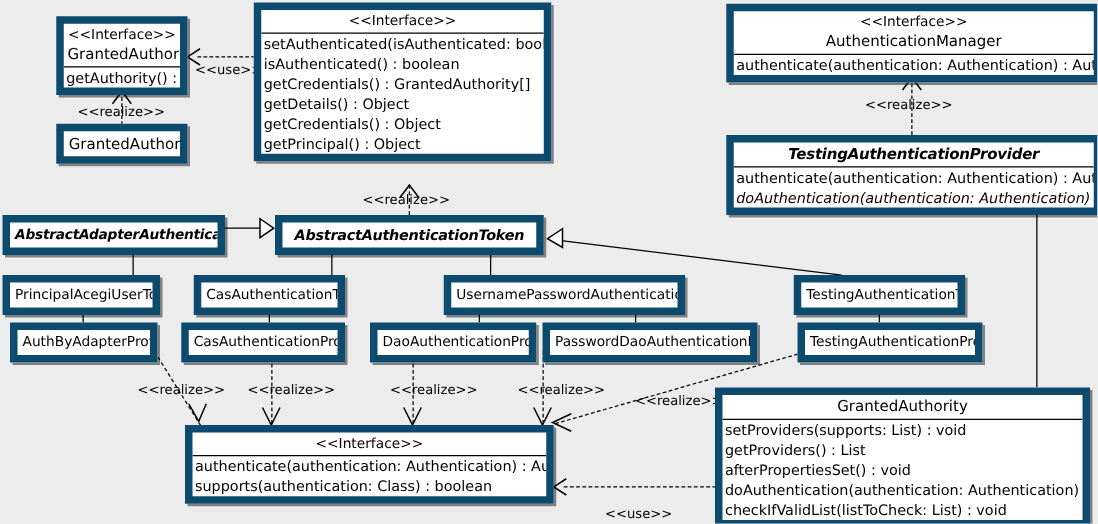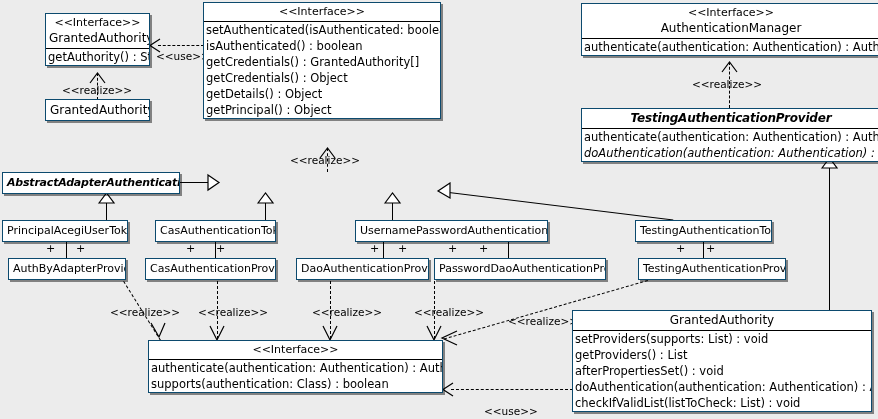--- a/index.html
+++ b/index.html
@@ -11,21 +11,21 @@
   #canvas {
     position: relative;
     width: 878px; height: 419px;
     background: #ececec;
     overflow: hidden;
   }
   
   .uml {
     position: absolute;
     background: #ffffff;
-    border: 1px solid #0c4a6e;
+    border: 6px solid #0c4a6e;
     box-shadow: 2px 2px 0 rgba(0,0,0,0.45);
     overflow: hidden;
     z-index: 5;
   }
   .uml .hdr {
     text-align: center;
     padding: 1px 3px 2px 3px;
     white-space: nowrap;
   }
   .uml .stereo { font-size: 11px; line-height: 15px; }
@@ -234,22 +234,22 @@
   </div>
 
   <div class="uml" style="left:203px; top:2px; width:238px;">
     <div class="hdr">
       <div class="stereo">&lt;&lt;Interface&gt;&gt;</div>
     </div>
     <div class="sep">
       <div class="mem">setAuthenticated(isAuthenticated: boolean) : void</div>
       <div class="mem">isAuthenticated() : boolean</div>
       <div class="mem">getCredentials() : GrantedAuthority[]</div>
+      <div class="mem">getDetails() : Object</div>
       <div class="mem">getCredentials() : Object</div>
-      <div class="mem">getDetails() : Object</div>
       <div class="mem">getPrincipal() : Object</div>
     </div>
   </div>
 
   <div class="uml" style="left:581px; top:3px; width:300px;">
     <div class="hdr">
       <div class="stereo">&lt;&lt;Interface&gt;&gt;</div>
       <div class="cname">AuthenticationManager</div>
     </div>
     <div class="sep">
@@ -266,20 +266,25 @@
       <div class="mem abs">doAuthentication(authentication: Authentication) : Authentication</div>
     </div>
   </div>
 
   <div class="uml simple" style="left:2px; top:172px; width:178px;">
     <div class="hdr">
       <div class="cname abs" style="font-size:11px;">AbstractAdapterAuthenticationToken</div>
     </div>
   </div>
 
+  <div class="uml simple" style="left:220px; top:172px; width:215px;">
+    <div class="hdr">
+      <div class="cname abs" style="font-size:11.5px;">AbstractAuthenticationToken</div>
+    </div>
+  </div>
 
   <div class="uml simple" style="left:2px; top:220px; width:126px;">
     <div class="hdr">
       <div class="cname" style="font-size:11px;">PrincipalAcegiUserToken</div>
     </div>
   </div>
 
   <div class="uml simple" style="left:155px; top:220px; width:121px;">
     <div class="hdr">
       <div class="cname" style="font-size:11px;">CasAuthenticationToken</div>

